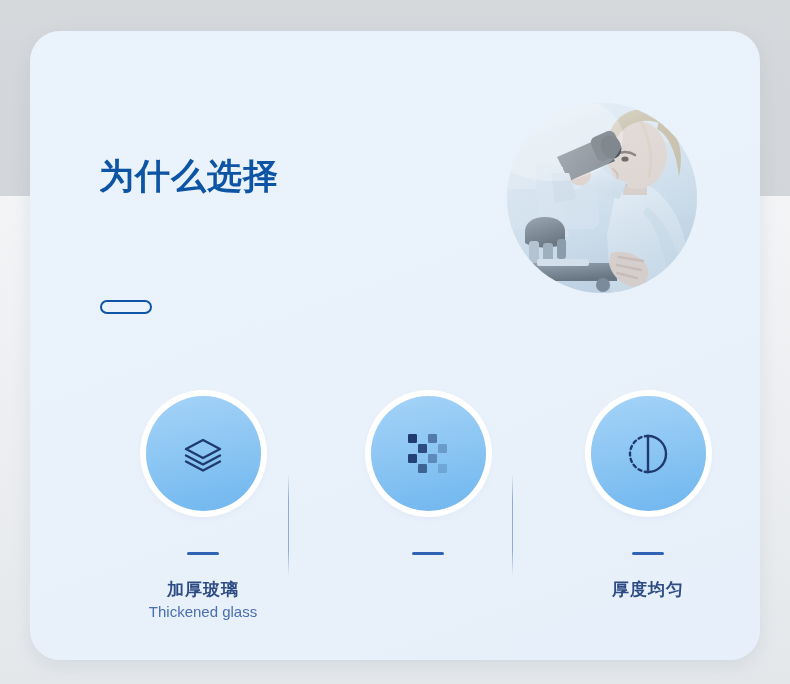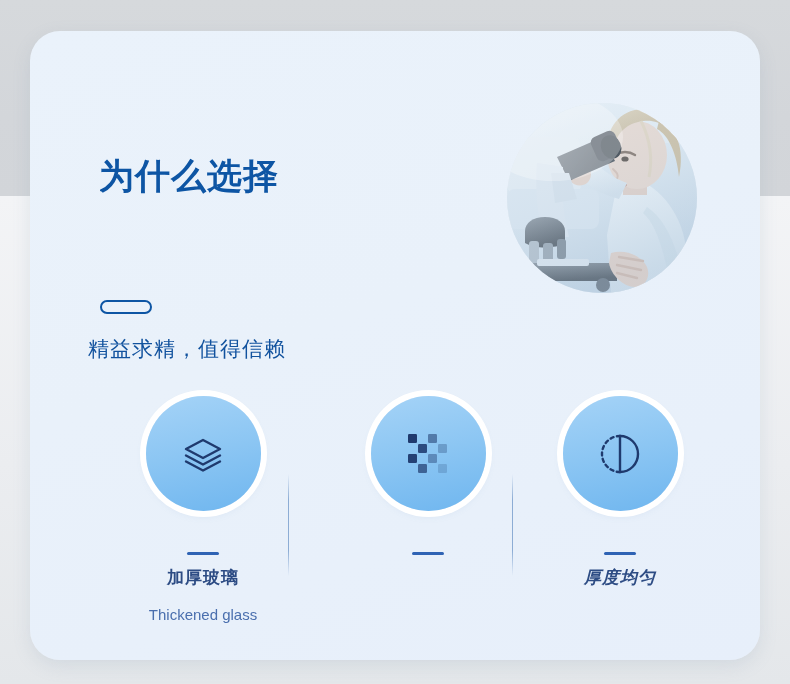--- a/index.html
+++ b/index.html
@@ -111,21 +111,21 @@
     height: 240px;
   }
   .feature {
     position: absolute;
     top: 0;
     width: 220px;
     text-align: center;
   }
   .feature.f1 { left: 63px; }
   .feature.f2 { left: 288px; }
-  .feature.f3 { left: 480px; font-style: italic; }
+  .feature.f3 { left: 508px; }
 
   .circle {
     width: 115px;
     height: 115px;
     margin: 0 auto;
     border-radius: 50%;
     background: linear-gradient(168deg, #a5d3f7 0%, #8cc6f3 48%, #6fb6ef 100%);
     box-shadow: 0 0 0 6px #ffffff, 0 3px 10px rgba(110, 150, 190, 0.22);
     display: flex;
     align-items: center;
@@ -134,29 +134,29 @@
   .circle svg { display: block; }
 
   .tick {
     width: 32px;
     height: 3px;
     background: #2f63b4;
     border-radius: 2px;
     margin: 41px auto 0 auto;
   }
   .label-cn {
-    margin-top: 12px;
+    margin-top: 24px;
     font-size: 17px;
     font-weight: bold;
     color: #2d4c84;
     letter-spacing: 1px;
     line-height: 22px;
   }
   .label-en {
-    margin-top: 16px;
+    margin-top: 1px;
     font-size: 15px;
     color: #4a6fae;
     line-height: 20px;
   }
 
   
   .vline {
     position: absolute;
     top: 78px;
     width: 1px;
@@ -175,21 +175,20 @@
   <div class="backdrop-bottom"></div>
 
   <div class="card">
 
     <div class="headline">
       <div class="headline-line">为什么选择</div>
     </div>
 
     <div class="pill-divider"></div>
 
-    <div class="subtitle">精益求精，值得信赖</div>
 
     <div class="photo">
       <svg width="190" height="190" viewBox="0 0 190 190" aria-hidden="true">
         <defs>
           <linearGradient id="bgLab" x1="0" y1="0" x2="0.35" y2="1">
             <stop offset="0%" stop-color="#f4f8fb"></stop>
             <stop offset="55%" stop-color="#e3ecf3"></stop>
             <stop offset="100%" stop-color="#cfdce8"></stop>
           </linearGradient>
           <linearGradient id="coat" x1="0" y1="0" x2="0.3" y2="1">

